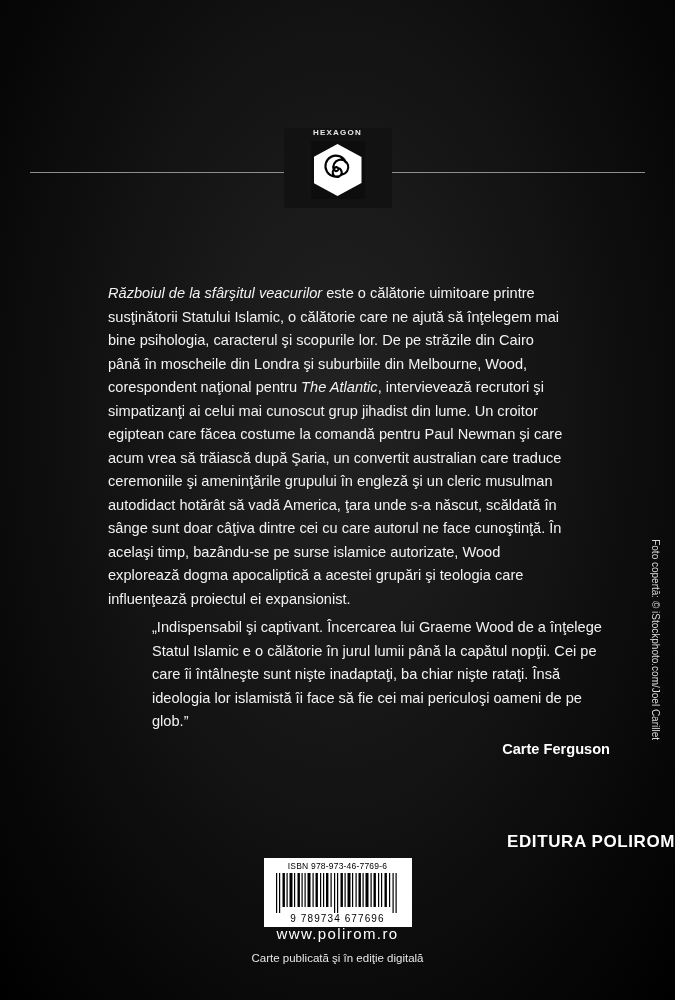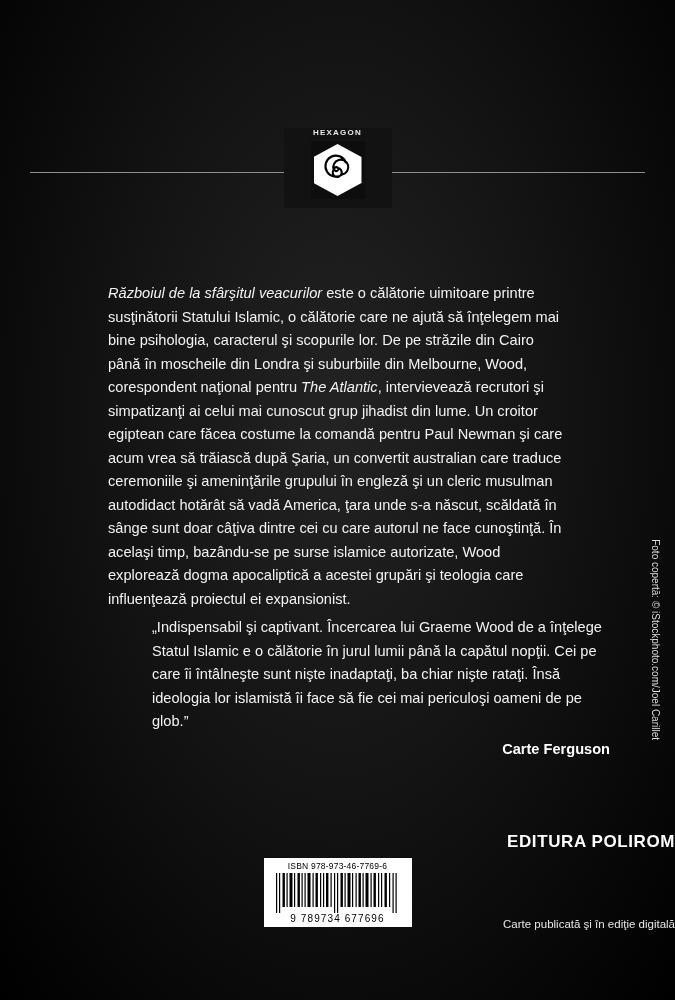--- a/index.html
+++ b/index.html
@@ -192,22 +192,22 @@
     left: 0; right: 0;
     top: 925px;
     text-align: center;
     font-size: 15px;
     letter-spacing: 1.4px;
     color: #ffffff;
   }
   .digital-note {
     position: absolute;
     left: 0; right: 0;
-    top: 918px;
-    text-align: right;
+    top: 952px;
+    text-align: center;
     font-size: 11.5px;
     color: #e6e6e6;
   }
 
   
   .photo-credit {
     position: absolute;
     right: 14px;
     top: 740px;
     font-size: 10px;
@@ -286,18 +286,19 @@
           <rect x="107" y="0" width="1.2" height="34"></rect>
           <rect x="110.5" y="0" width="2.4" height="34"></rect>
           <rect x="115" y="0" width="1.2" height="34"></rect>
           <rect x="118.5" y="0" width="1.2" height="40"></rect>
           <rect x="121.5" y="0" width="1.2" height="40"></rect>
         </g>
       </svg>
       <div class="barcode-digits">9 789734 677696</div>
     </div>
 
+    <div class="website">www.polirom.ro</div>
     <div class="digital-note">Carte publicată şi în ediţie digitală</div>
 
     <div class="photo-credit">Foto copertă: © iStockphoto.com/Joel Carillet</div>
 
   </div>
 </div>
 
 </body></html>

